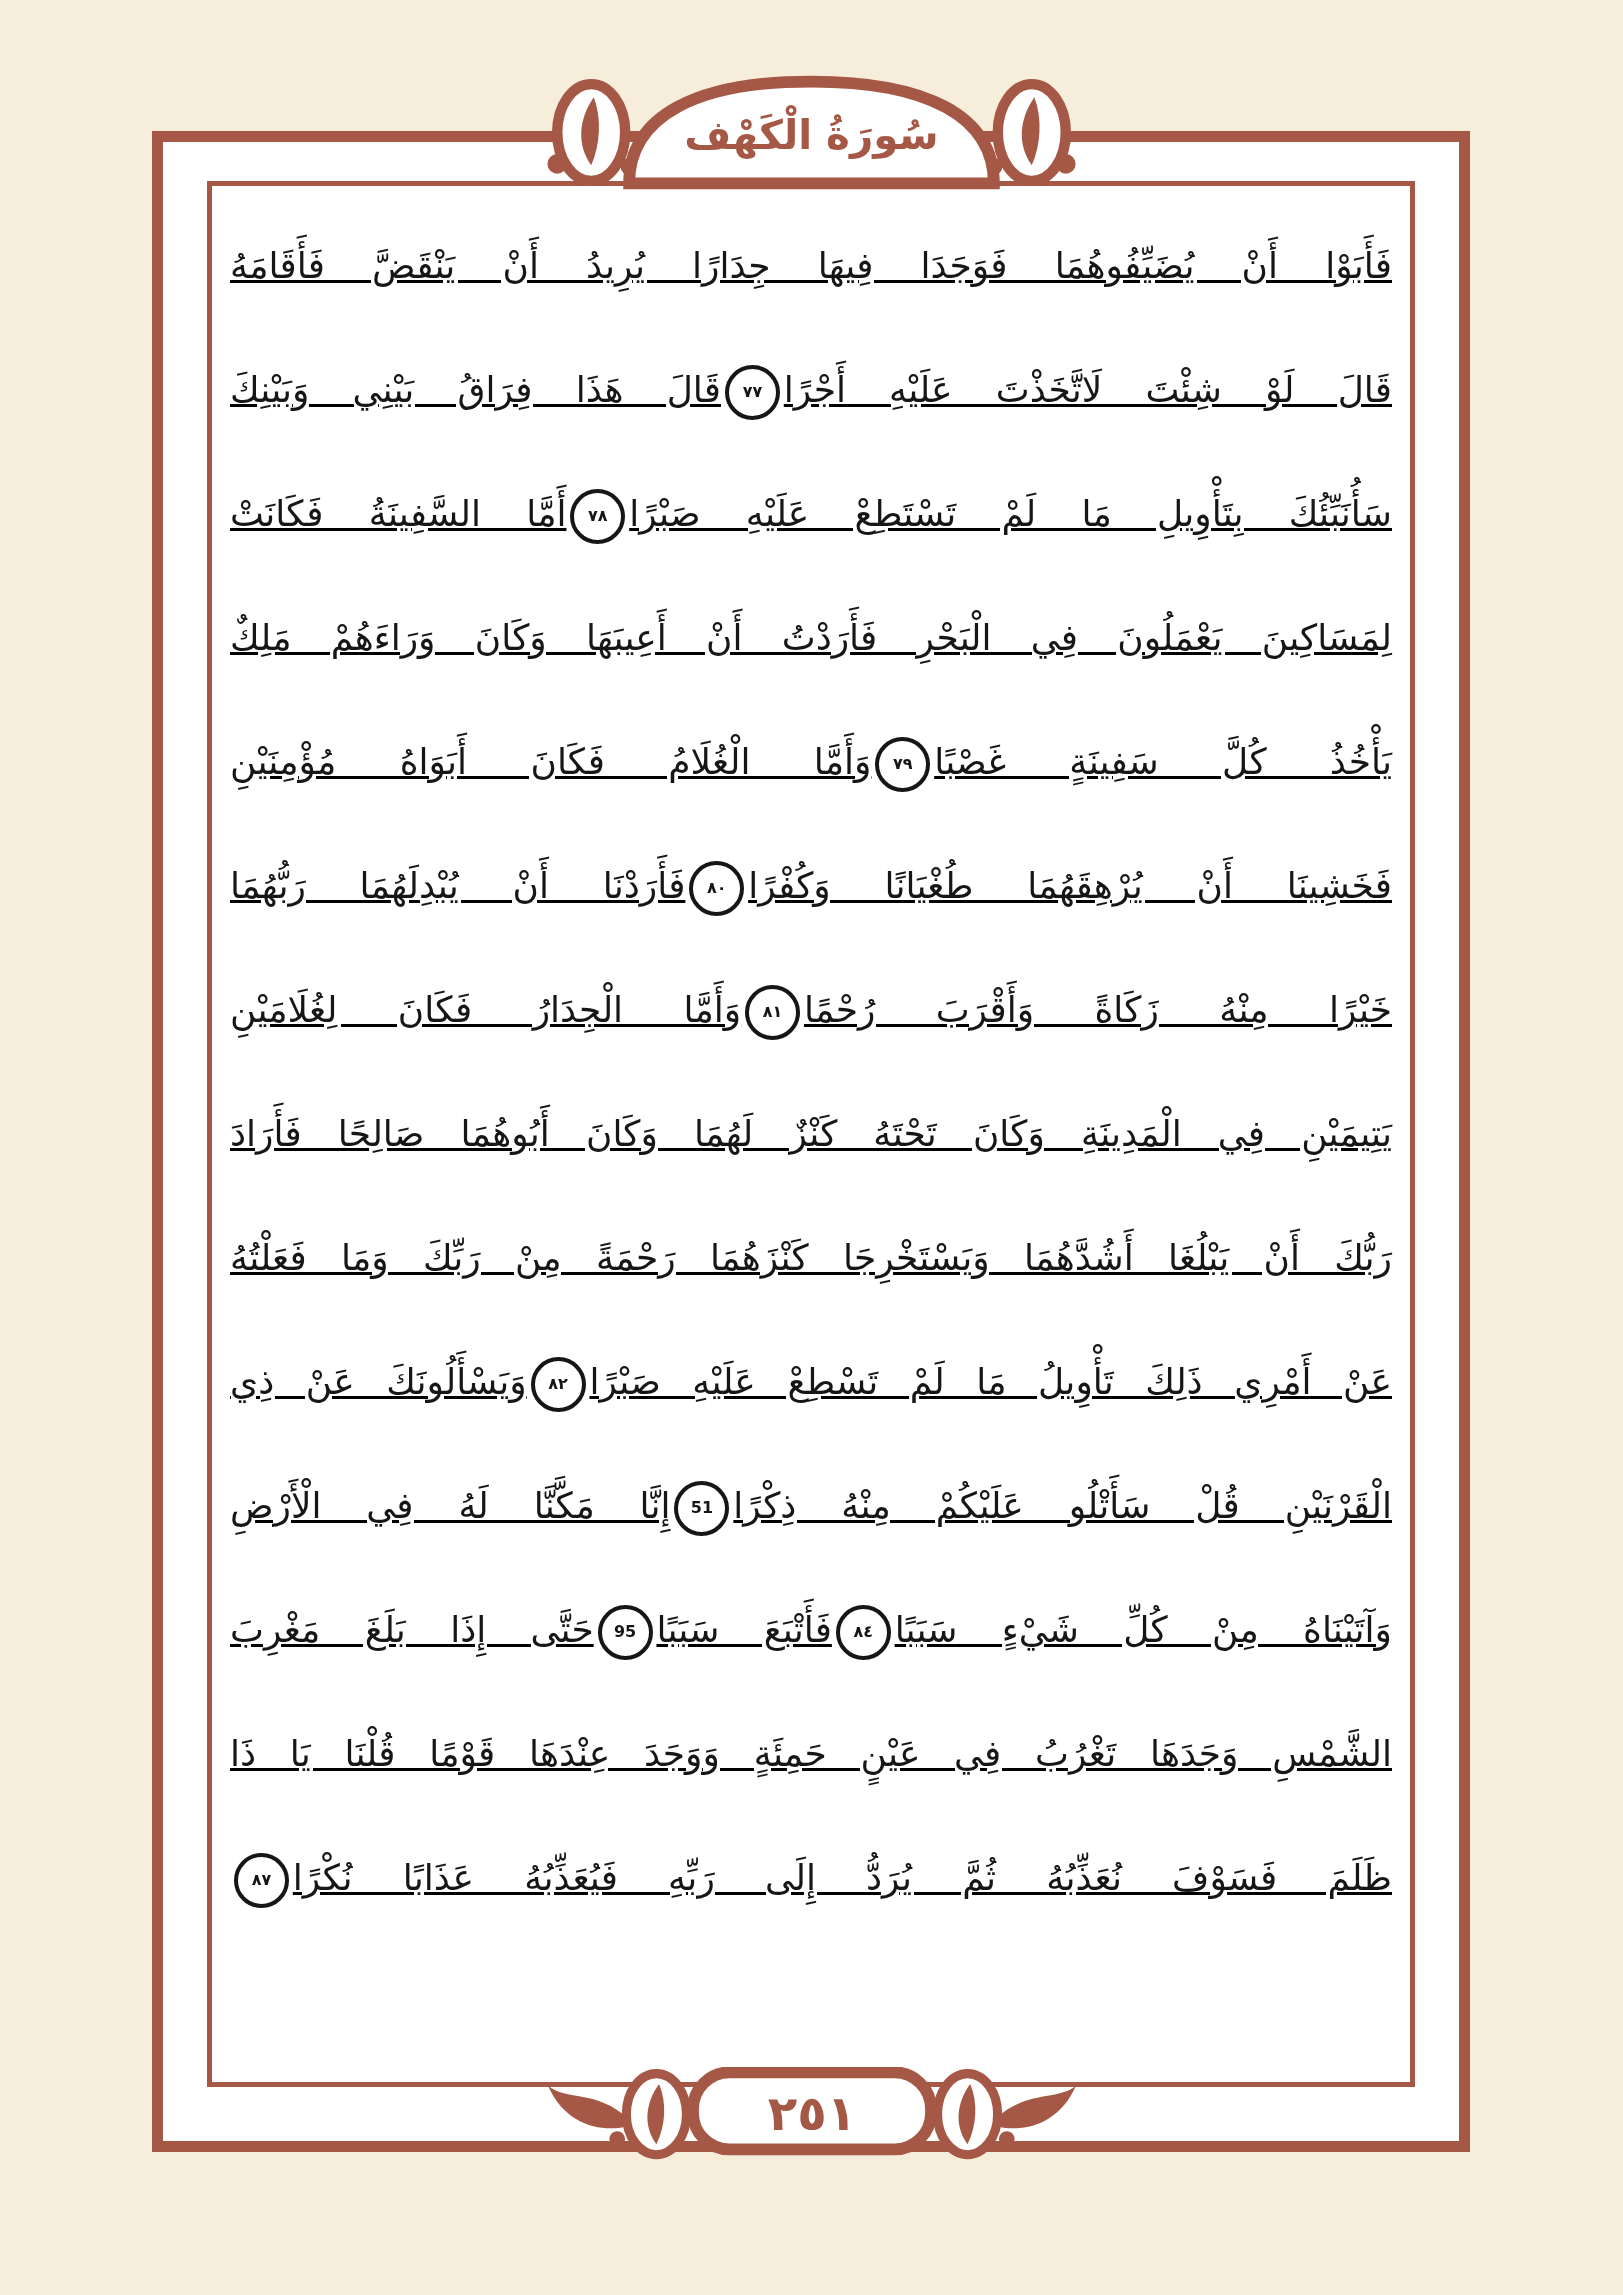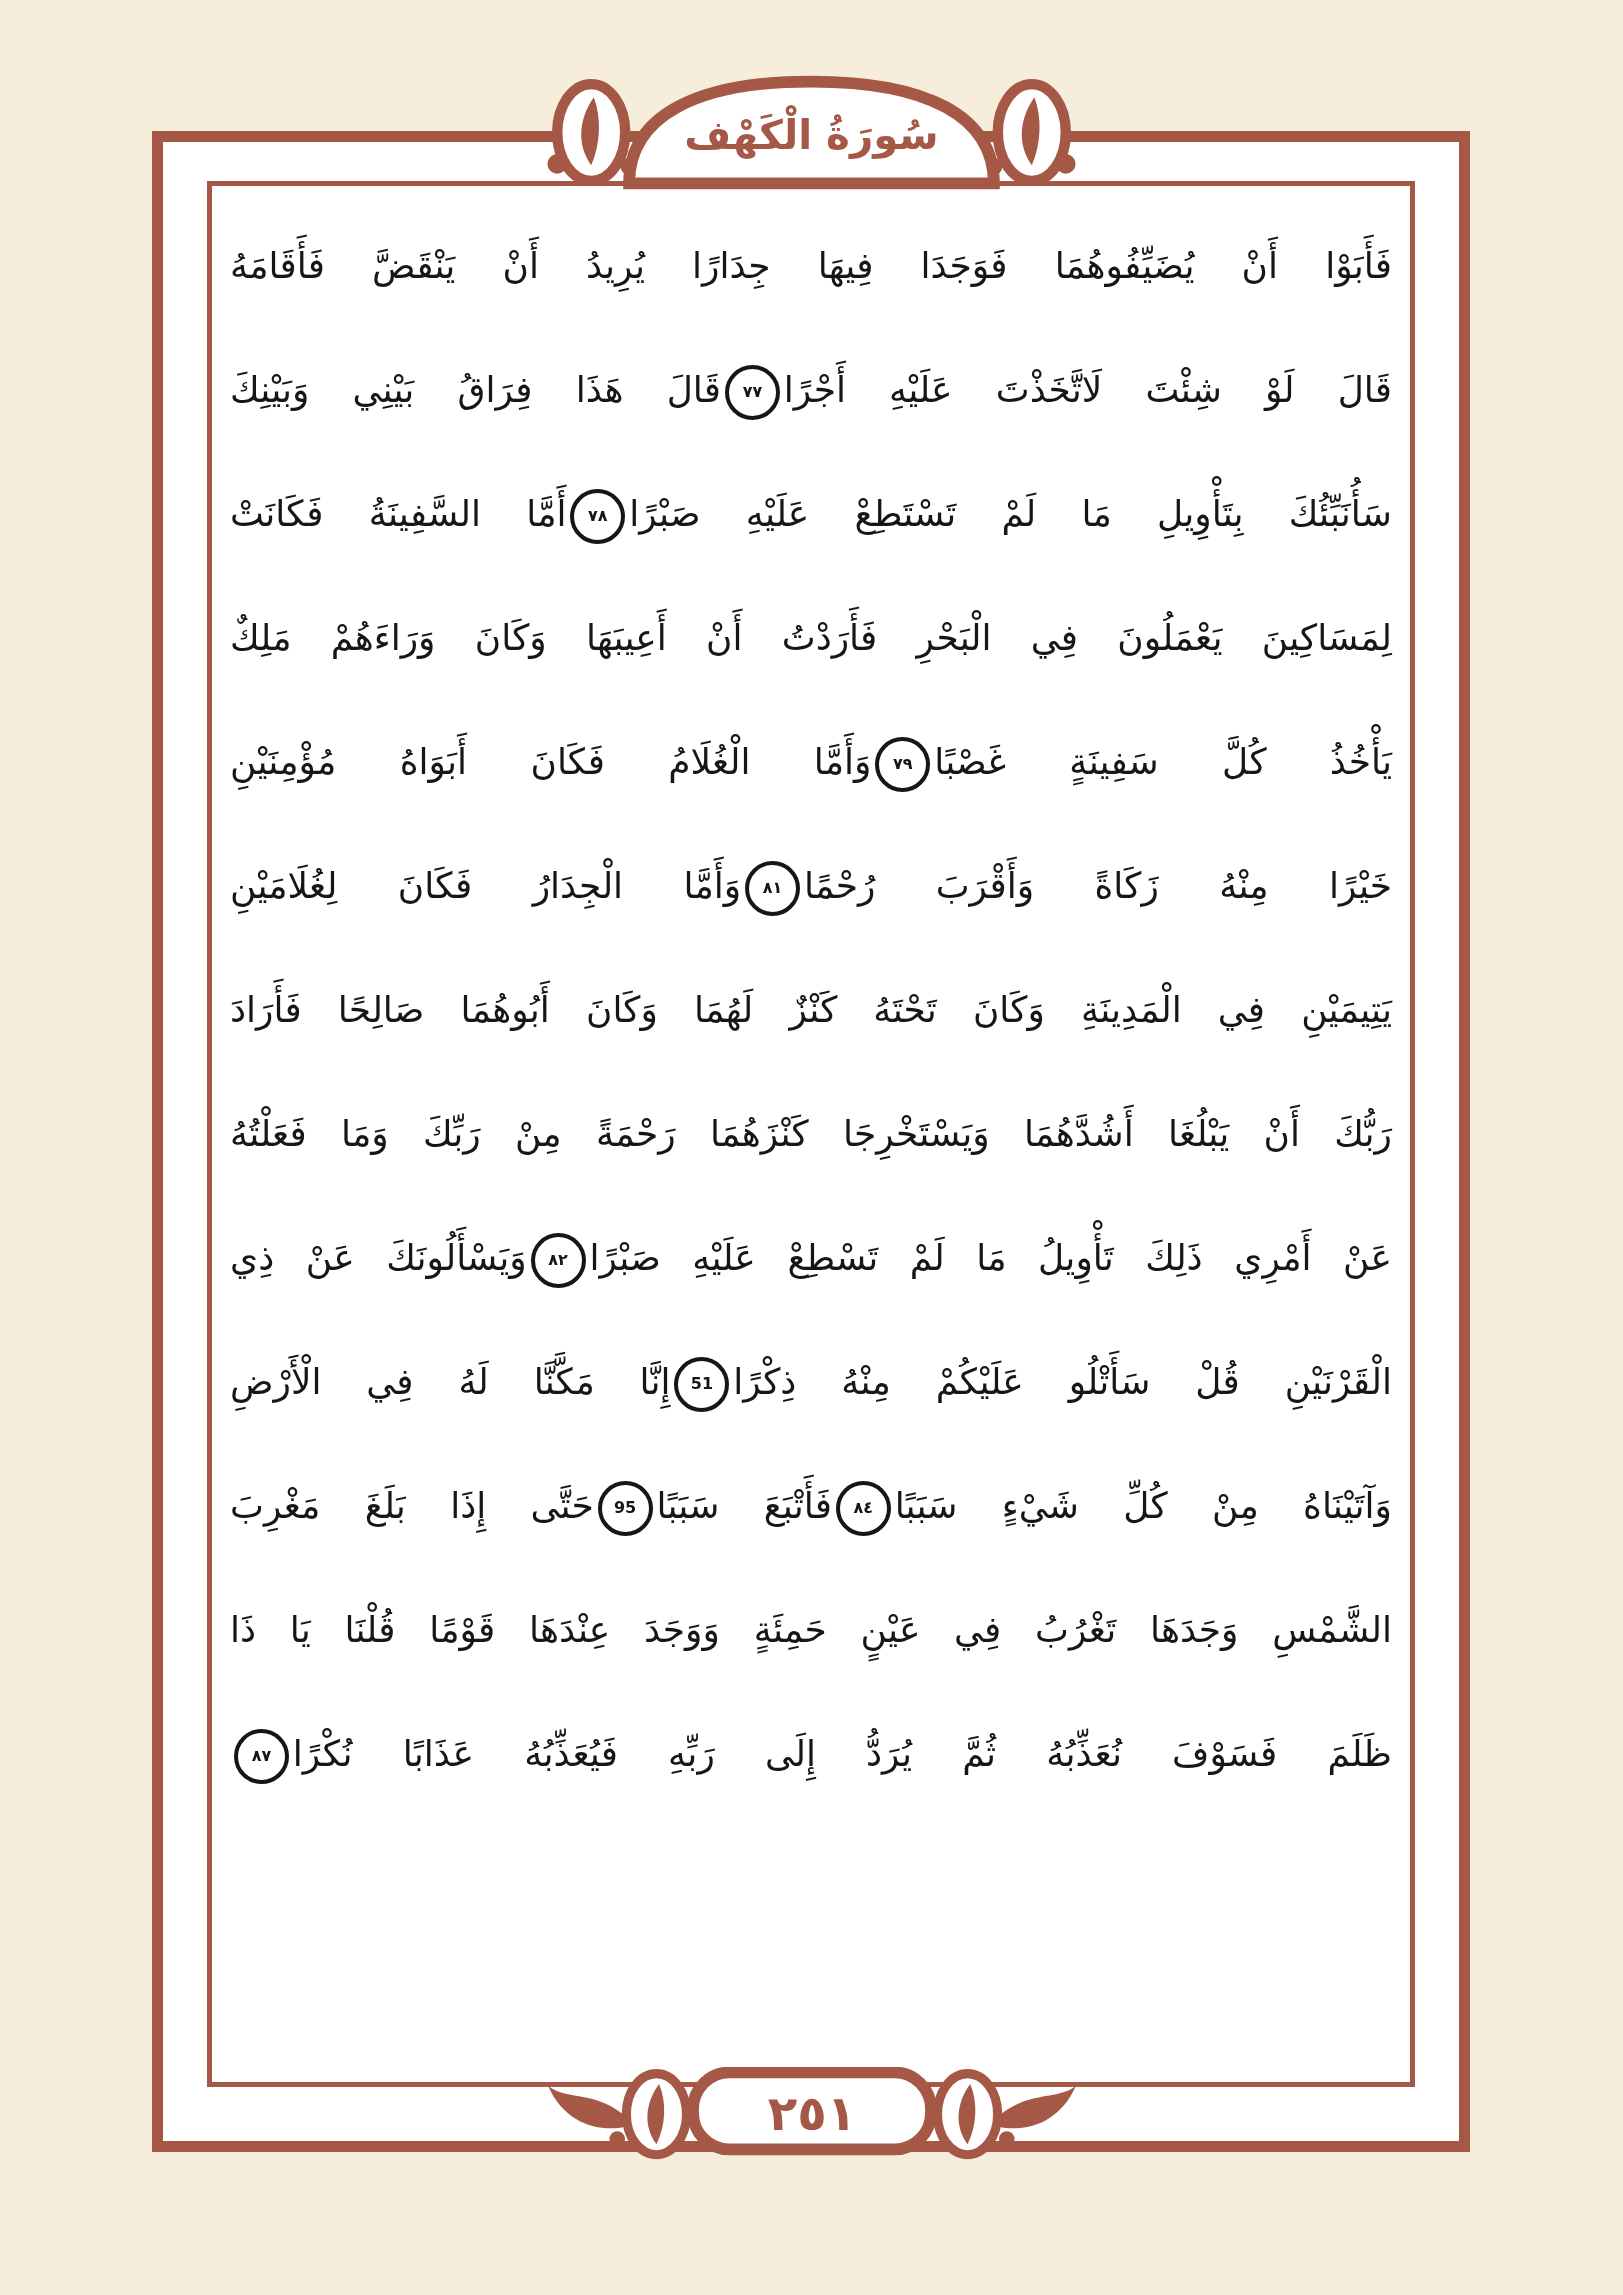--- a/index.html
+++ b/index.html
@@ -47,20 +47,21 @@
   }
   .svg-pagenum{
     font-family:"DejaVu Sans",sans-serif;
     font-size:74px;font-weight:bold;
     fill:var(--accent);
   }
   .quran-text{
     position:absolute;left:230px;top:204px;
     width:1162px;height:1864px;
     direction:rtl;
+    text-decoration:underline;
   }
   .qline{
     height:124px;
     line-height:124px;
     font-size:36px;
     color:var(--ink);
     text-align:justify;
     text-align-last:justify;
     -moz-text-align-last:justify;
     white-space:normal;
@@ -105,20 +106,21 @@
     <path d="M196,178 C196,74 300,22 475,22 C650,22 754,74 754,178 Z" fill="var(--paper)" stroke="var(--accent)" stroke-width="18"></path>
     <text class="svg-title" x="475" y="126" text-anchor="middle">سُورَةُ الْكَهْف</text>
   </svg>
 
   <div class="quran-text">
       <div class="qline"><span>فَأَبَوْا أَنْ يُضَيِّفُوهُمَا فَوَجَدَا فِيهَا جِدَارًا يُرِيدُ أَنْ يَنْقَضَّ فَأَقَامَهُ</span></div>
       <div class="qline"><span>قَالَ لَوْ شِئْتَ لَاتَّخَذْتَ عَلَيْهِ أَجْرًا</span><span class="ayah">٧٧</span><span>قَالَ هَذَا فِرَاقُ بَيْنِي وَبَيْنِكَ</span></div>
       <div class="qline"><span>سَأُنَبِّئُكَ بِتَأْوِيلِ مَا لَمْ تَسْتَطِعْ عَلَيْهِ صَبْرًا</span><span class="ayah">٧٨</span><span>أَمَّا السَّفِينَةُ فَكَانَتْ</span></div>
       <div class="qline"><span>لِمَسَاكِينَ يَعْمَلُونَ فِي الْبَحْرِ فَأَرَدْتُ أَنْ أَعِيبَهَا وَكَانَ وَرَاءَهُمْ مَلِكٌ</span></div>
       <div class="qline"><span>يَأْخُذُ كُلَّ سَفِينَةٍ غَصْبًا</span><span class="ayah">٧٩</span><span>وَأَمَّا الْغُلَامُ فَكَانَ أَبَوَاهُ مُؤْمِنَيْنِ</span></div>
+      <div class="qline"><span>فَخَشِينَا أَنْ يُرْهِقَهُمَا طُغْيَانًا وَكُفْرًا</span><span class="ayah">٨٠</span><span>فَأَرَدْنَا أَنْ يُبْدِلَهُمَا رَبُّهُمَا</span></div>
       <div class="qline"><span>خَيْرًا مِنْهُ زَكَاةً وَأَقْرَبَ رُحْمًا</span><span class="ayah">٨١</span><span>وَأَمَّا الْجِدَارُ فَكَانَ لِغُلَامَيْنِ</span></div>
       <div class="qline"><span>يَتِيمَيْنِ فِي الْمَدِينَةِ وَكَانَ تَحْتَهُ كَنْزٌ لَهُمَا وَكَانَ أَبُوهُمَا صَالِحًا فَأَرَادَ</span></div>
       <div class="qline"><span>رَبُّكَ أَنْ يَبْلُغَا أَشُدَّهُمَا وَيَسْتَخْرِجَا كَنْزَهُمَا رَحْمَةً مِنْ رَبِّكَ وَمَا فَعَلْتُهُ</span></div>
       <div class="qline"><span>عَنْ أَمْرِي ذَلِكَ تَأْوِيلُ مَا لَمْ تَسْطِعْ عَلَيْهِ صَبْرًا</span><span class="ayah">٨٢</span><span>وَيَسْأَلُونَكَ عَنْ ذِي</span></div>
       <div class="qline"><span>الْقَرْنَيْنِ قُلْ سَأَتْلُو عَلَيْكُمْ مِنْهُ ذِكْرًا</span><span class="ayah">51</span><span>إِنَّا مَكَّنَّا لَهُ فِي الْأَرْضِ</span></div>
       <div class="qline"><span>وَآتَيْنَاهُ مِنْ كُلِّ شَيْءٍ سَبَبًا</span><span class="ayah">٨٤</span><span>فَأَتْبَعَ سَبَبًا</span><span class="ayah">95</span><span>حَتَّى إِذَا بَلَغَ مَغْرِبَ</span></div>
       <div class="qline"><span>الشَّمْسِ وَجَدَهَا تَغْرُبُ فِي عَيْنٍ حَمِئَةٍ وَوَجَدَ عِنْدَهَا قَوْمًا قُلْنَا يَا ذَا</span></div>
       <div class="qline"><span>ظَلَمَ فَسَوْفَ نُعَذِّبُهُ ثُمَّ يُرَدُّ إِلَى رَبِّهِ فَيُعَذِّبُهُ عَذَابًا نُكْرًا</span><span class="ayah">٨٧</span></div>
     </div>
 

